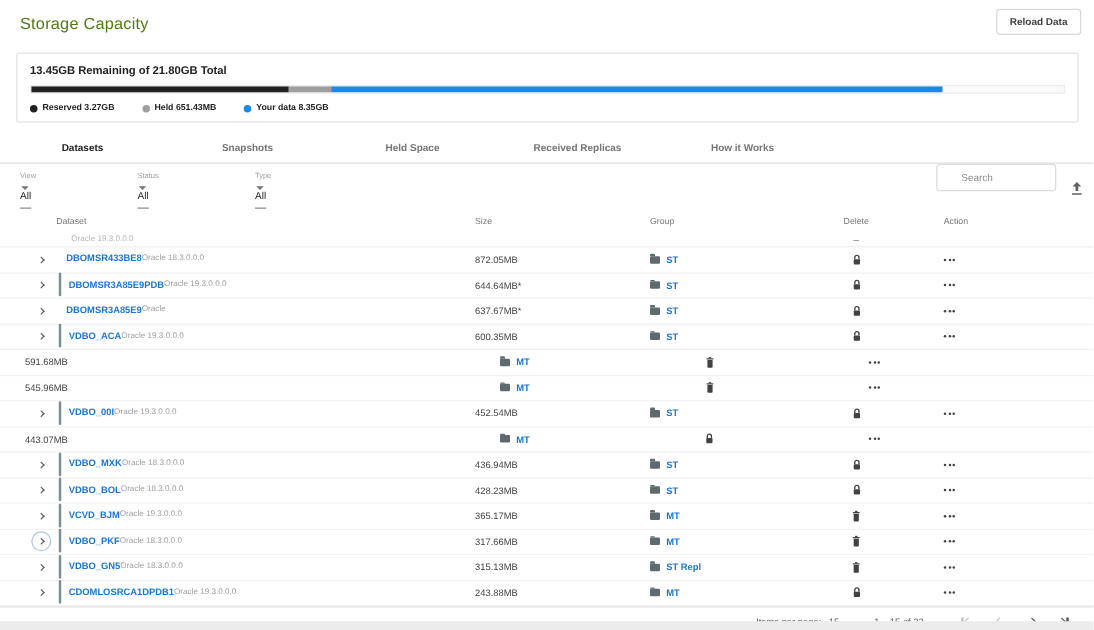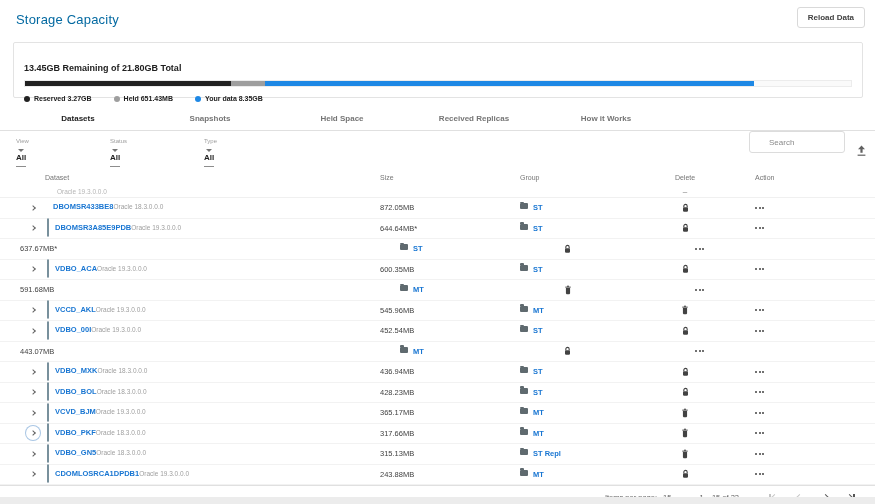--- a/index.html
+++ b/index.html
@@ -1,43 +1,43 @@
 <!DOCTYPE html>
 <html><head>
 <meta charset="utf-8">
 <style>
   * { margin:0; padding:0; box-sizing:border-box; }
   html,body { width:875px; height:504px; }
   body { font-family:"Liberation Sans", sans-serif; background:#fff; color:#424242; overflow:hidden; position:relative; }
 
   
   .app-header { height:40px; padding:10px 16px 0; position:relative; }
-  .page-title { font-size:13px; font-weight:500; color:#0369a1; letter-spacing:.2px; }
+  .page-title { font-size:13px; font-weight:500; color:#4d7c0f; letter-spacing:.2px; }
   .reload-btn { position:absolute; right:10px; top:7px; background:#fff; border:1px solid #d9d9d9; border-radius:3px; font-size:8px; color:#424242; padding:5px 10px; font-weight:bold; cursor:pointer; font-family:inherit; }
 
   
   .capacity-card { margin:2px 12px 0 13px; border:1px solid #e3e3e3; border-radius:2px; padding:8px 10px 6px; height:56px; }
-  .capacity-summary { font-size:9px; font-weight:bold; color:#212121; margin-bottom:7px;margin-top:12px; }
+  .capacity-summary { font-size:9px; font-weight:bold; color:#212121; margin-bottom:7px; }
   .capacity-bar { display:flex; height:7px; width:100%; background:#fafafa; border:1px solid #ececec; overflow:hidden; }
   .bar-seg { height:100%; }
   .capacity-legend { display:flex; gap:22px; margin-top:8px; align-items:center; }
   .legend-item { display:flex; align-items:center; gap:4px; font-size:7px; font-weight:bold; color:#212121; }
   .legend-dot { width:6px; height:6px; border-radius:50%; display:inline-block; flex:0 0 auto; }
 
   
-  .tabs { display:flex; border-bottom:1px solid #e0e0e0; margin-top:8px; height:25px; align-items:center; padding-left:12px; }
+  .tabs { display:flex; border-bottom:1px solid #e0e0e0; margin-top:8px; height:25px; align-items:center; padding-left:0; }
   .tab { width:132px; text-align:center; font-size:8px; color:#757575; font-weight:bold; cursor:pointer; }
   .tab.active { color:#212121; }
 
   
   .filter-bar { padding:7px 16px 0; height:37px; position:relative; }
   .filter-select { display:inline-block; width:78px; margin-right:16px; vertical-align:top; cursor:pointer; }
   .filter-label { font-size:6px; color:#9e9e9e; display:block; margin-bottom:2px; }
   .filter-value-row { position:relative; border-bottom:1px solid #8d8d8d; padding-bottom:3px; }
-  .filter-value { font-size:8px; font-weight:bold; color:#212121; }
+  .filter-value { font-size:8px; font-weight:normal; color:#212121; }
   .select-arrow { position:absolute; right:2px; top:3px; width:0; height:0; border-left:3px solid transparent; border-right:3px solid transparent; border-top:3.5px solid #757575; }
   .search-box { position:absolute; right:30px; top:0; width:96px; height:22px; border:1px solid #dcdcdc; border-radius:3px; padding:0 19px; font-size:8px; font-family:inherit; color:#424242; outline:none; }
   .search-box::placeholder { color:#8a8a8a; }
   .export-icon { position:absolute; right:8px; top:14px; width:11px; height:12px; cursor:pointer; }
 
   
   .grid-cols { display:grid; grid-template-columns:360px 120px 175px 60px 1fr; align-items:center; }
   .table-header { height:15px; font-size:7px; color:#757575; border-bottom:0; margin-top:2px; }
   .th-dataset { padding-left:45px; }
   .th-size { padding-left:20px; }
@@ -55,21 +55,21 @@
   .chev-wrap.focused { box-shadow:0 0 0 1px #a9c6e4; }
   .chevron { width:4px; height:4px; border-right:1.3px solid #616161; border-top:1.3px solid #616161; transform:rotate(45deg); display:inline-block; margin-left:-1px; }
   .ds-icon { margin:0 6px 0 7px; flex:0 0 auto; }
   .icon-dsource-glyph { width:9px; height:7px; border-radius:1px;
       background:linear-gradient(90deg,#455a64 0 5px,#ffffff 5px 6px,#455a64 6px 9px); }
   .icon-vdb-glyph { width:6px; height:8px; border:1px solid #78909c; border-radius:1.5px; background:#fff; }
   .name-stack { display:flex; justify-content:center; line-height:1.15;text-align:right; }
   .ds-name { font-size:7.5px; font-weight:bold; color:#1976d2; cursor:pointer; }
   .ds-sub { font-size:6.5px; color:#9e9e9e; }
   .cell-size { font-size:7.5px; color:#424242; padding-left:20px; }
-  .cell-group { display:flex; padding-left:40px; gap:5px; }
+  .cell-group { display:flex; align-items:center; padding-left:40px; gap:5px; }
   .folder-icon { width:8px; height:6px; background:#5f6a6f; border-radius:1px; position:relative; flex:0 0 auto; }
   .folder-icon::before { content:""; position:absolute; top:-1.5px; left:0; width:3.5px; height:1.5px; background:#5f6a6f; border-radius:1px 1px 0 0; }
   .group-link { font-size:7.5px; font-weight:bold; color:#1976d2; cursor:pointer; }
   .cell-delete { display:flex; justify-content:center; }
   .cell-action { padding-left:40px; }
   .dots-icon { display:flex; gap:1.5px; cursor:pointer; width:14px; }
   .dots-icon i { width:2px; height:2px; border-radius:50%; background:#424242; }
 
   
   .paginator { height:24px; border-top:1px solid #e0e0e0; display:flex; align-items:center; justify-content:flex-end; padding-right:14px; font-size:7.5px; color:#616161; gap:6px; }
@@ -214,20 +214,33 @@
     <div class="cell-action">
       <span class="dots-icon">
           <i></i>
           <i></i>
           <i></i>
         </span>
     </div>
   </div>
 
   <div class="row grid-cols icon-dsource del-lock">
+    <div class="cell-dataset">
+      <span class="chev-wrap">
+          <i class="chevron"></i>
+        </span>
+      <span class="ds-icon">
+        <span class="icon-dsource-glyph"></span>
+        
+      </span>
+      <span class="name-stack">
+        <span class="ds-name">DBOMSR3A85E9</span>
+        <span class="ds-sub">Oracle</span>
+      </span>
+    </div>
     <div class="cell-size">637.67MB*</div>
     <div class="cell-group">
       <span class="folder-icon"></span>
       <span class="group-link">ST</span>
     </div>
     <div class="cell-delete">
       <svg class="lock-svg" width="9" height="10" viewBox="0 0 10 12">
         <path d="M3 5.2 V3.6 a2 2 0 0 1 4 0 V5.2" fill="none" stroke="#424242" stroke-width="1.3"></path>
         <rect x="2" y="5.2" width="6" height="5.2" rx="1" fill="#424242"></rect>
       </svg>
@@ -294,33 +307,20 @@
     <div class="cell-action">
       <span class="dots-icon">
           <i></i>
           <i></i>
           <i></i>
         </span>
     </div>
   </div>
 
   <div class="row grid-cols icon-vdb del-trash">
-    <div class="cell-dataset">
-      <span class="chev-wrap">
-          <i class="chevron"></i>
-        </span>
-      <span class="ds-icon">
-        
-        <span class="icon-vdb-glyph"></span>
-      </span>
-      <span class="name-stack">
-        <span class="ds-name">VCCD_AKL</span>
-        <span class="ds-sub">Oracle 19.3.0.0.0</span>
-      </span>
-    </div>
     <div class="cell-size">545.96MB</div>
     <div class="cell-group">
       <span class="folder-icon"></span>
       <span class="group-link">MT</span>
     </div>
     <div class="cell-delete">
 
       <svg class="trash-svg" width="8" height="10" viewBox="0 0 10 12">
         <rect x="3.8" y="0.6" width="2.4" height="1.4" fill="#424242"></rect>
         <rect x="1.6" y="1.8" width="6.8" height="1.2" fill="#424242"></rect>

